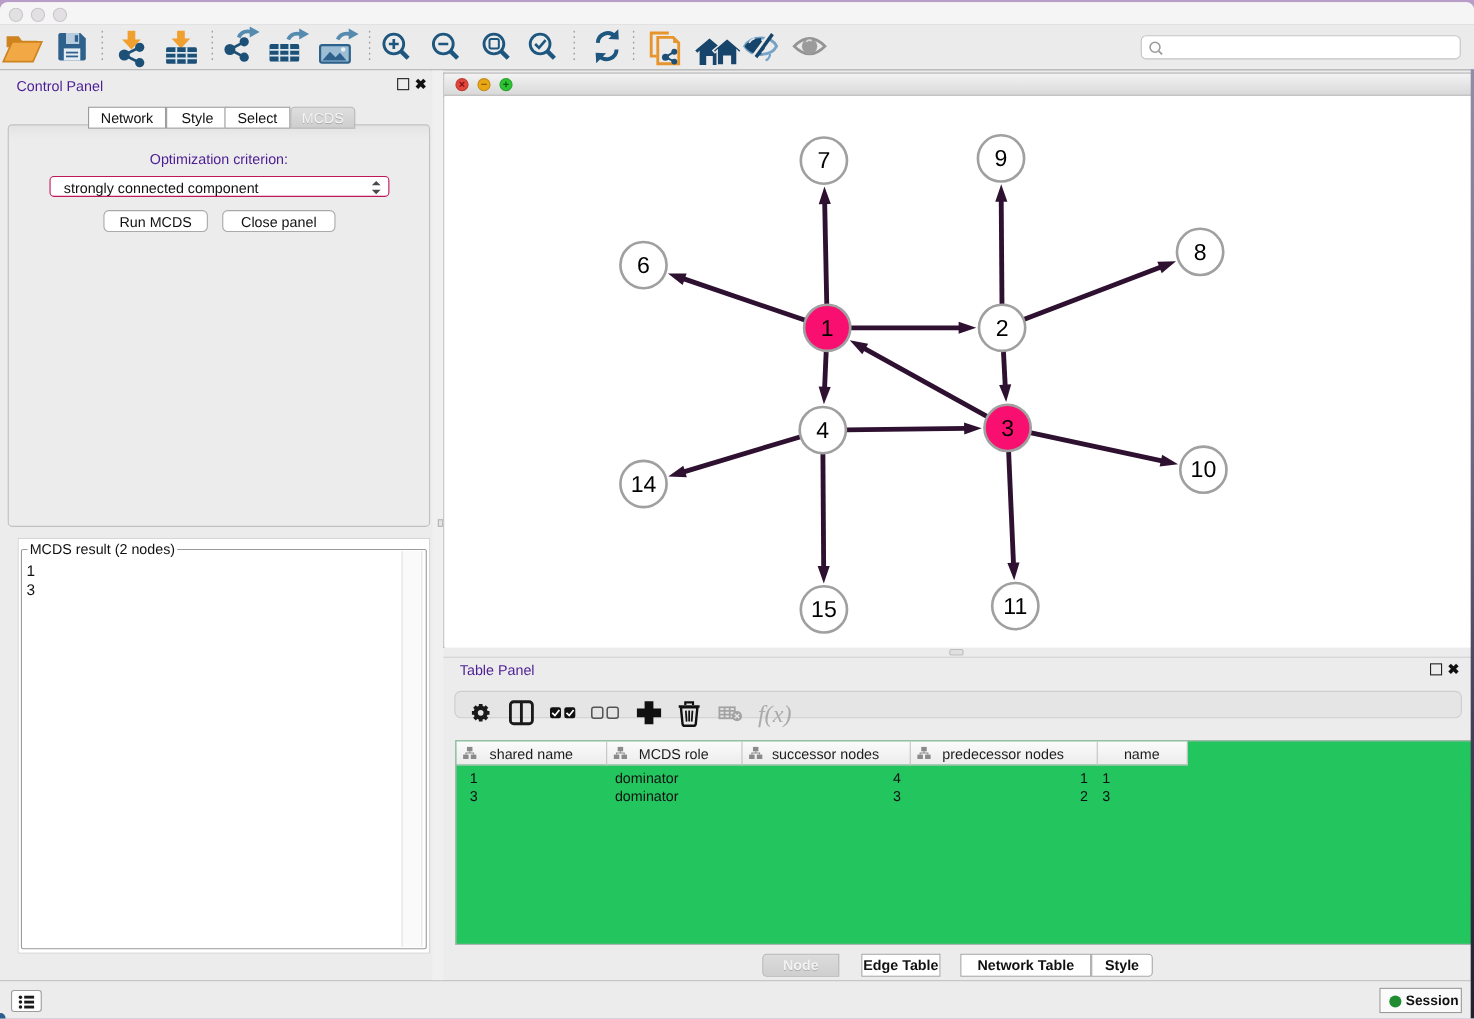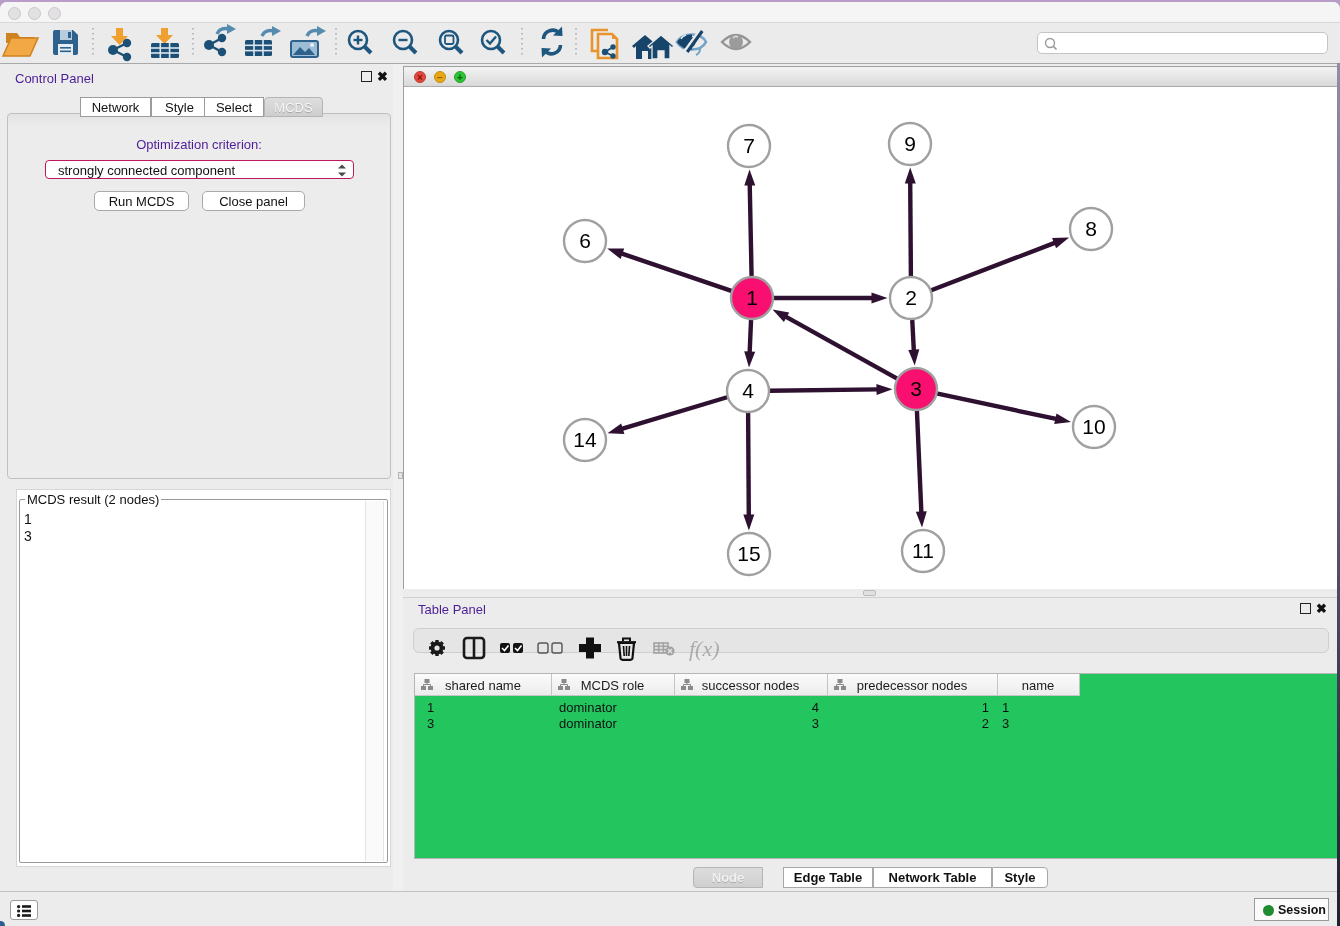--- a/index.html
+++ b/index.html
@@ -350,21 +350,21 @@
   <div class="cell" style="left:259px;top:26px;width:145px;text-align:right">4</div>
   <div class="cell" style="left:412px;top:26px;width:162px;text-align:right">1</div>
   <div class="cell" style="left:587px;top:26px">1</div>
   <div class="cell" style="left:12px;top:42px">3</div>
   <div class="cell" style="left:144px;top:42px">dominator</div>
   <div class="cell" style="left:259px;top:42px;width:145px;text-align:right">3</div>
   <div class="cell" style="left:412px;top:42px;width:162px;text-align:right">2</div>
   <div class="cell" style="left:587px;top:42px">3</div>
  </div>
  <div class="btab" style="left:290px;top:269px;width:70px;background:linear-gradient(#dcdcdc,#cfcfcf);color:#f2f2f2;text-shadow:0 1px 0 #aaa;border-radius:4px 0 0 4px;border-color:#b5b5b5">Node Table</div>
- <div class="btab" style="left:380px;top:269px;width:90px">Edge Table</div>
+ <div class="btab" style="left:380px;top:269px;width:72px">Edge Table</div>
  <div class="btab" style="left:470px;top:269px;width:119px">Network Table</div>
  <div class="btab" style="left:589px;top:269px;width:56px;border-radius:0 4px 4px 0">Style</div>
 </div>
 
 <div class="statusbar">
  <div class="btn" style="left:10px;top:8px;width:28px;height:20px;border-radius:3px;border-color:#9d9d9d">
   <svg width="16" height="14" style="margin-top:2.5px">
         <g fill="#1a1a1a">
           <circle cx="2.6" cy="2.6" r="1.6"></circle>
           <rect x="6" y="1.2" width="9" height="2.6"></rect>

